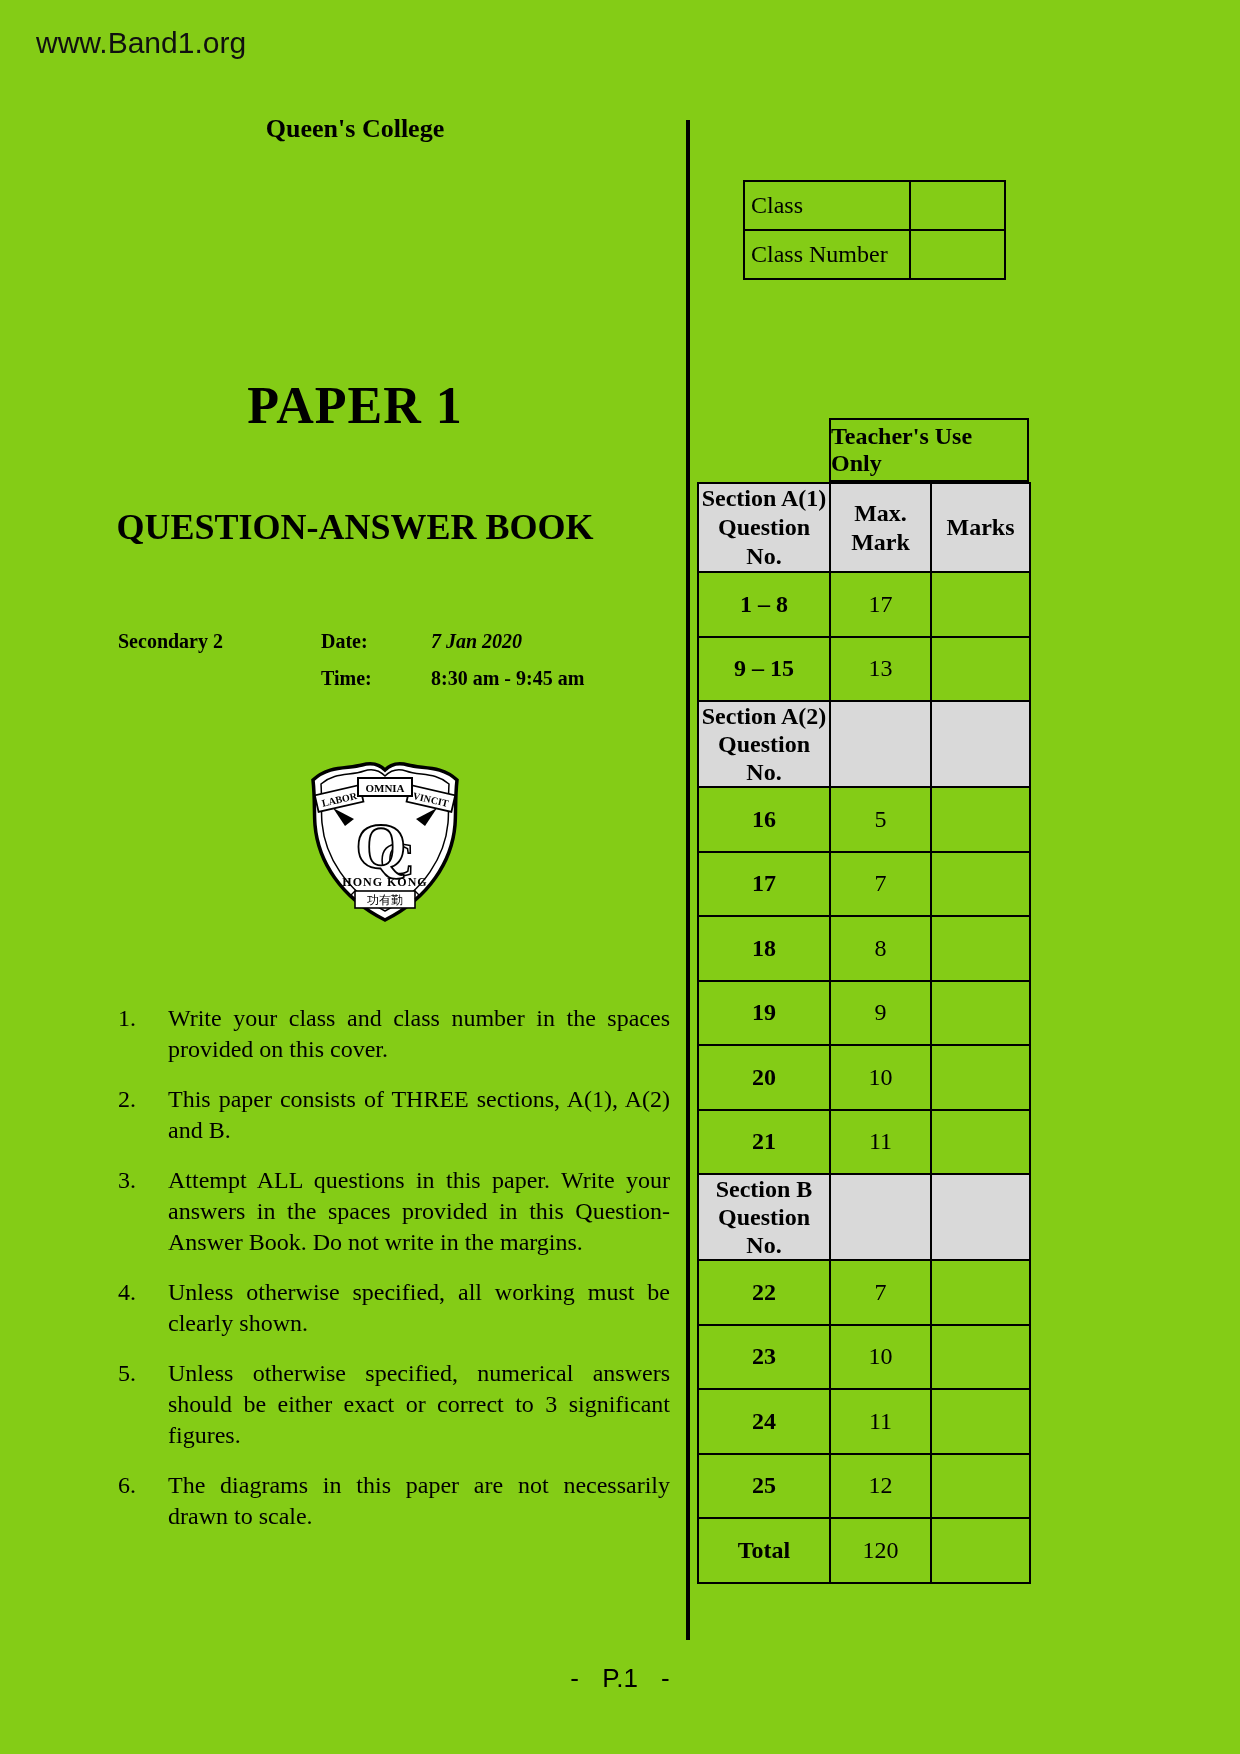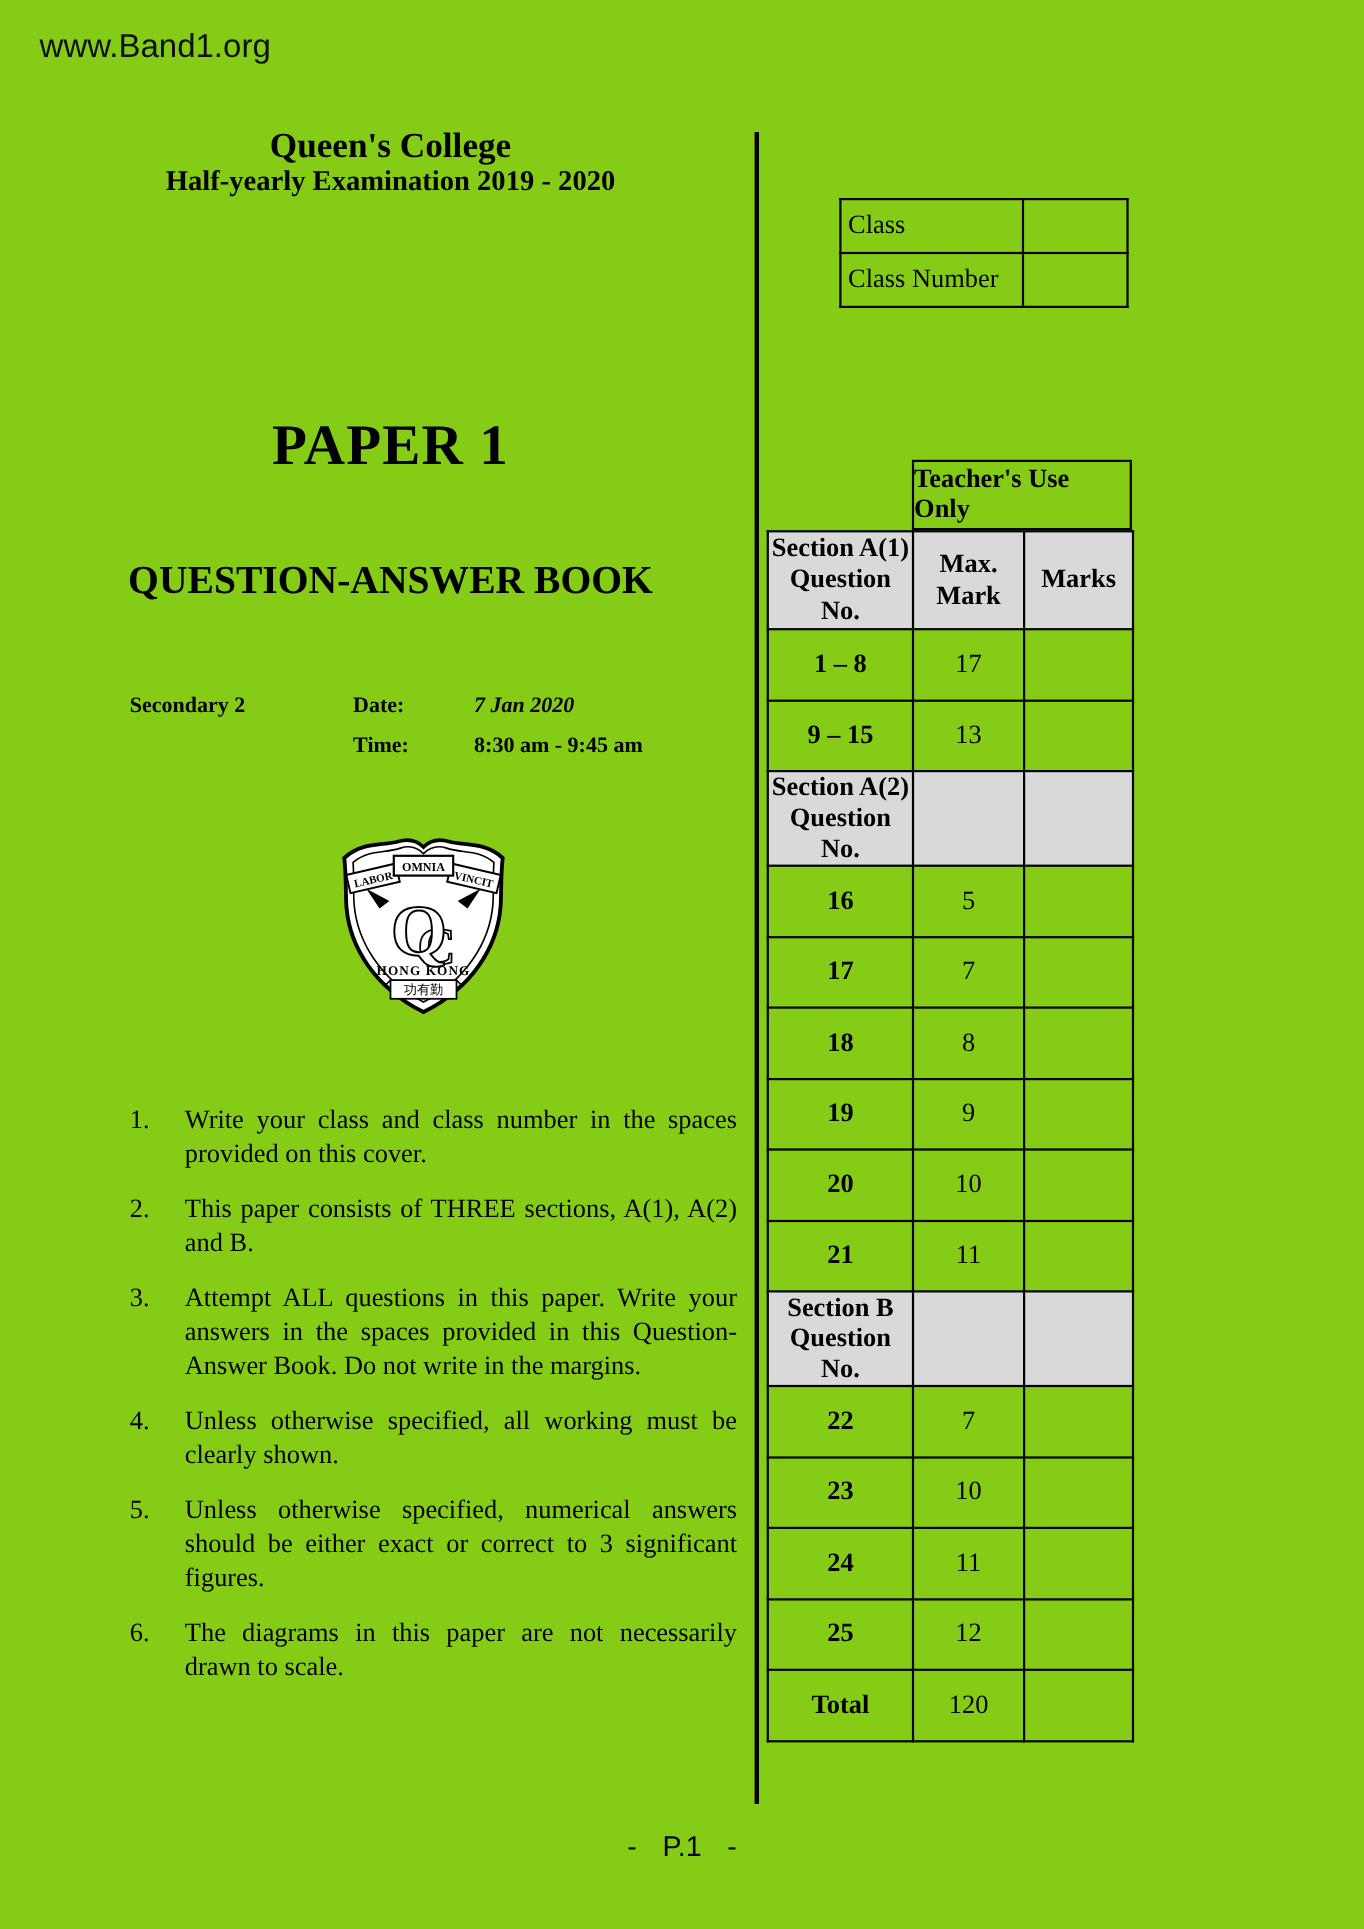--- a/index.html
+++ b/index.html
@@ -6,21 +6,21 @@
   .page{
     position:relative;width:1240px;height:1754px;background:#84cc16;
     margin:0 auto;overflow:hidden;color:#000;
     font-family:"Liberation Serif", serif;
   }
   .abs{position:absolute;}
   
   .watermark{left:36px;top:26px;font-family:"Liberation Sans",sans-serif;font-size:30px;color:#101010;}
   
   .leftcenter{left:100px;width:510px;text-align:center;}
-  .school{top:114px;font-size:32px;font-weight:bold;}
+  .school{top:114px;font-size:26px;font-weight:bold;}
   .examtitle{top:150px;font-size:26px;font-weight:bold;}
   .subject{top:262px;font-size:52px;font-weight:bold;letter-spacing:1px;}
   .paper{top:376px;font-size:52px;font-weight:bold;letter-spacing:1px;}
   .book{top:506px;font-size:36px;font-weight:bold;}
   
   .detail{font-size:20px;font-weight:bold;white-space:nowrap;}
   .d-level{left:118px;top:630px;}
   .d-datelabel{left:321px;top:630px;}
   .d-datevalue{left:431px;top:630px;font-style:italic;}
   .d-timelabel{left:321px;top:667px;}
@@ -28,21 +28,21 @@
   
   .crest{left:303px;top:752px;width:164px;height:186px;}
   
   .instructions{left:118px;top:1003px;width:556px;}
   .inst-item{position:relative;margin-bottom:19px;font-size:24px;line-height:31px;}
   .inst-num{position:absolute;left:0;top:0;}
   .inst-text{margin-left:50px;width:502px;text-align:justify;text-align-last:left;}
   
   .divider{left:686px;top:120px;width:4px;height:1520px;background:#000;}
   
-  .classtable{left:763px;top:180px;border-collapse:collapse;table-layout:fixed;}
+  .classtable{left:743px;top:180px;border-collapse:collapse;table-layout:fixed;}
   .classtable td{border:2px solid #000;height:47px;font-size:24px;padding:0 0 0 6px;vertical-align:middle;}
   .classtable .lbl{width:158px;}
   .classtable .val{width:87px;}
   
   .tuo{left:829px;top:418px;width:200px;height:64px;border:2px solid #000;box-sizing:border-box;
        display:flex;align-items:center;justify-content:center;font-size:24px;font-weight:bold;}
   
   .markstable{left:697px;top:482px;border-collapse:collapse;table-layout:fixed;}
   .markstable td{border:2px solid #000;text-align:center;vertical-align:middle;font-size:24px;padding:0;}
   .markstable .hdr{background:#d9d9d9;font-weight:bold;line-height:29px;height:76px;}
@@ -55,21 +55,20 @@
           font-family:"Liberation Sans",sans-serif;font-size:26px;word-spacing:16px;}
 </style>
 </head>
 <body>
 
 <div class="page">
 
   <div class="abs watermark">www.Band1.org</div>
 
   <div class="abs leftcenter school">Queen's College</div>
-  <div class="abs leftcenter examtitle">Half-yearly Examination 2019 - 2020</div>
   <div class="abs leftcenter paper">PAPER 1</div>
   <div class="abs leftcenter book">QUESTION-ANSWER BOOK</div>
 
   <div class="abs detail d-level">Secondary 2</div>
   <div class="abs detail d-datelabel">Date:</div>
   <div class="abs detail d-datevalue">7 Jan 2020</div>
   <div class="abs detail d-timelabel">Time:</div>
   <div class="abs detail d-timevalue">8:30 am - 9:45 am</div>
 
   <svg class="abs crest" viewBox="0 0 164 186">

